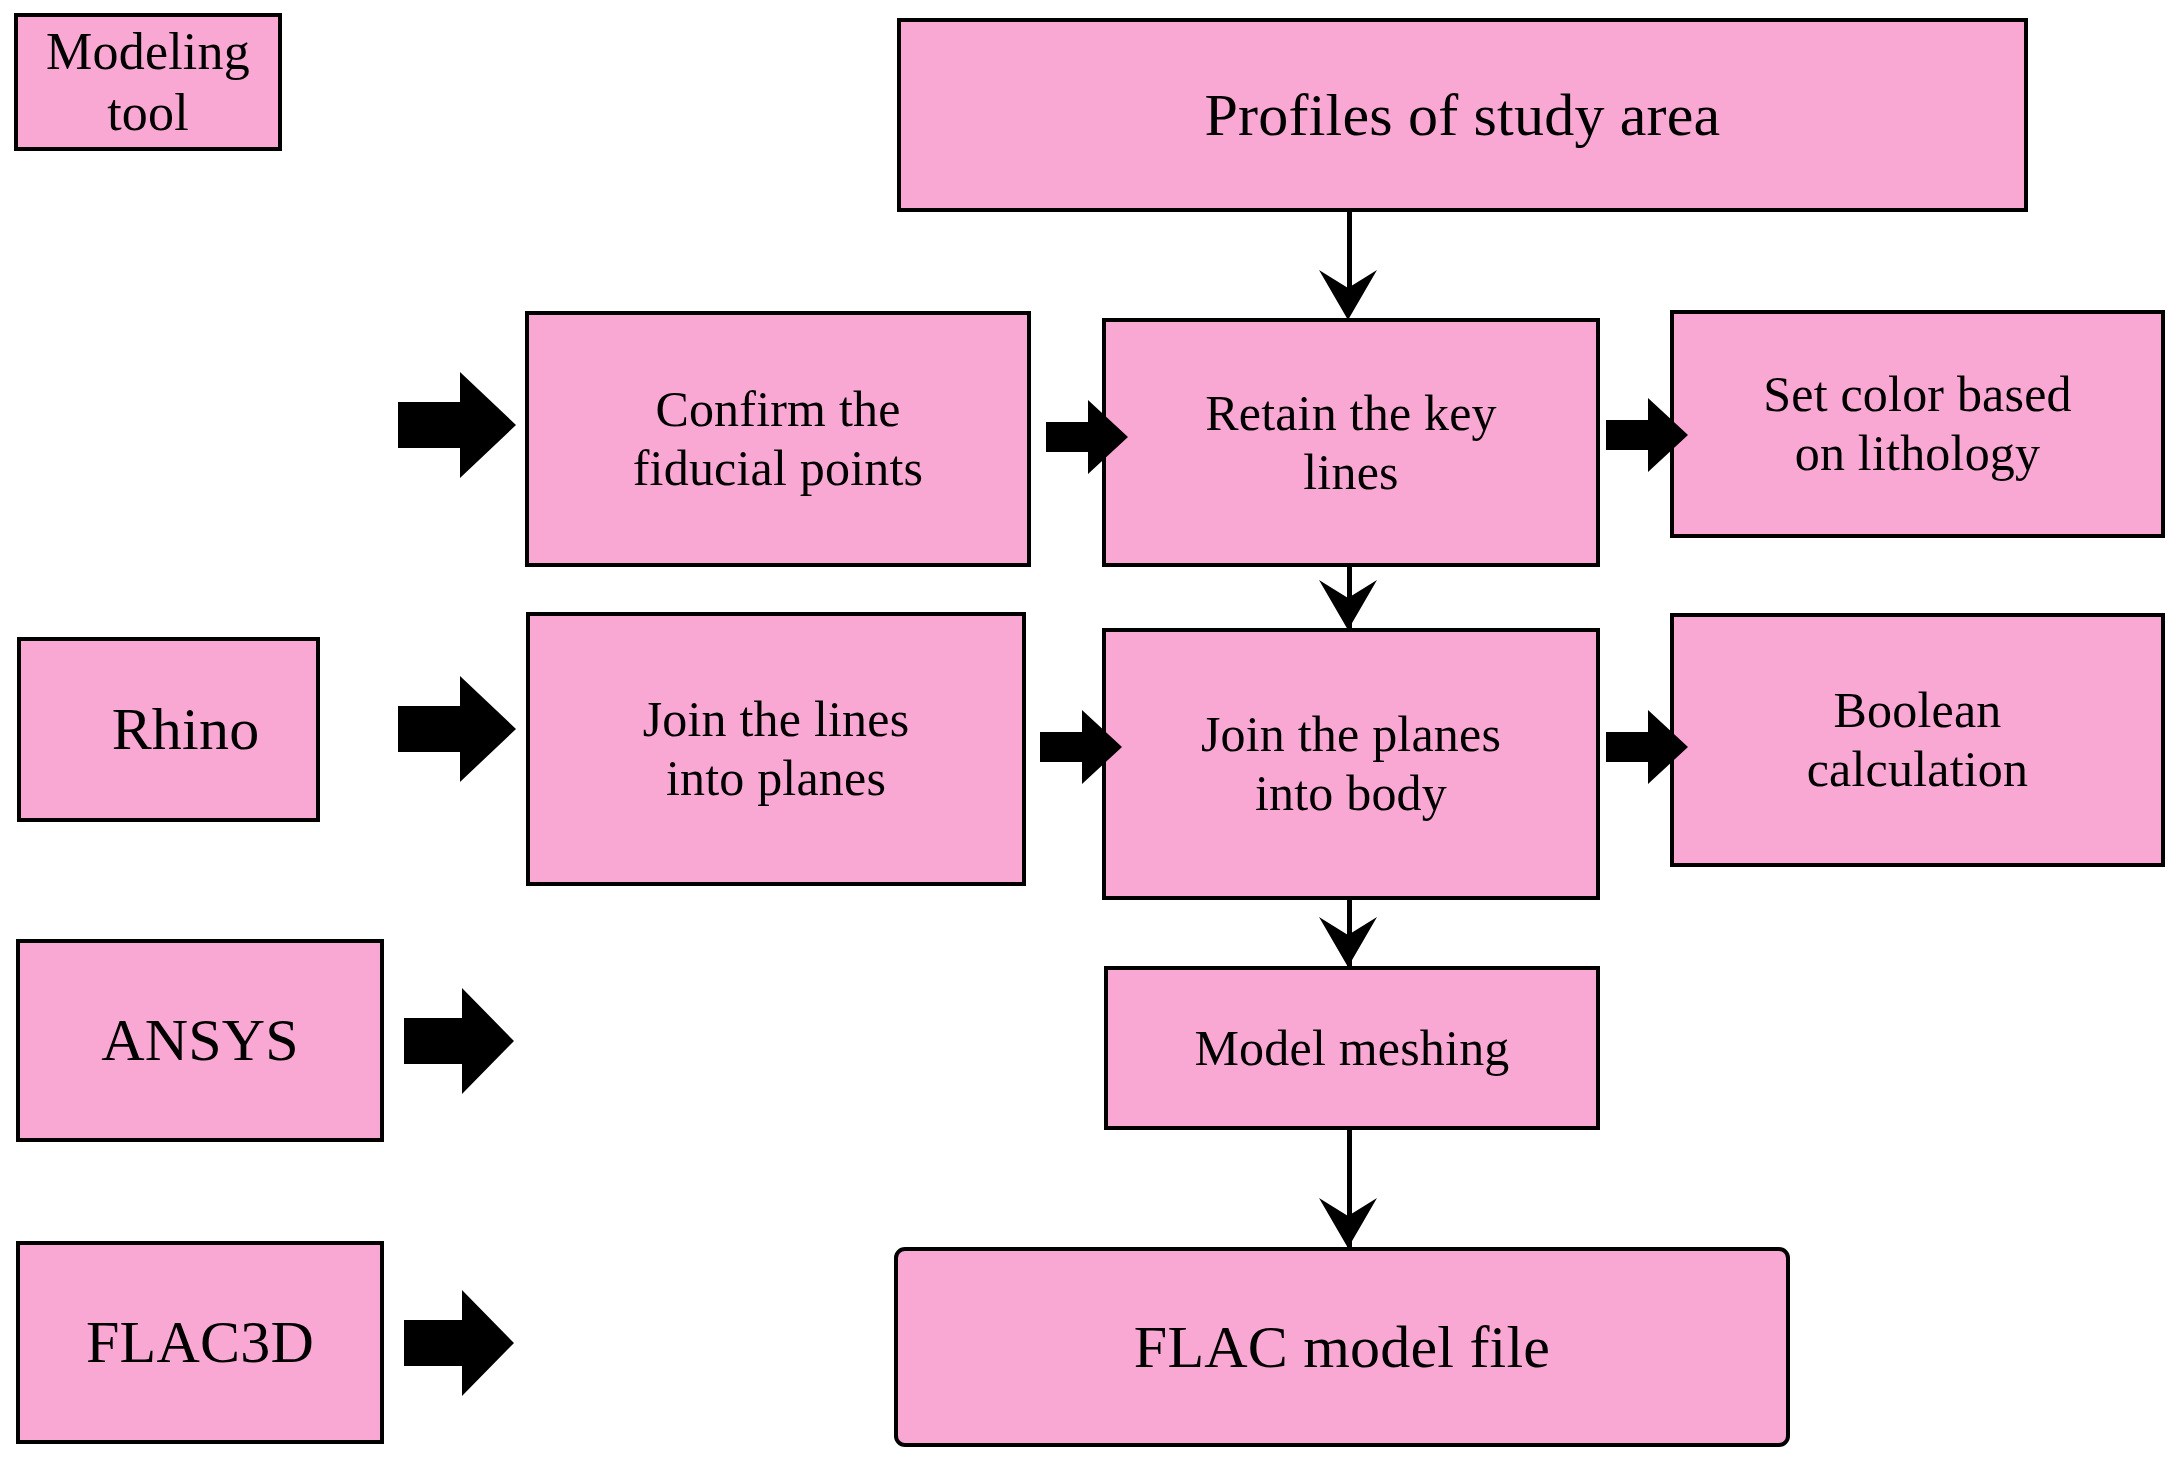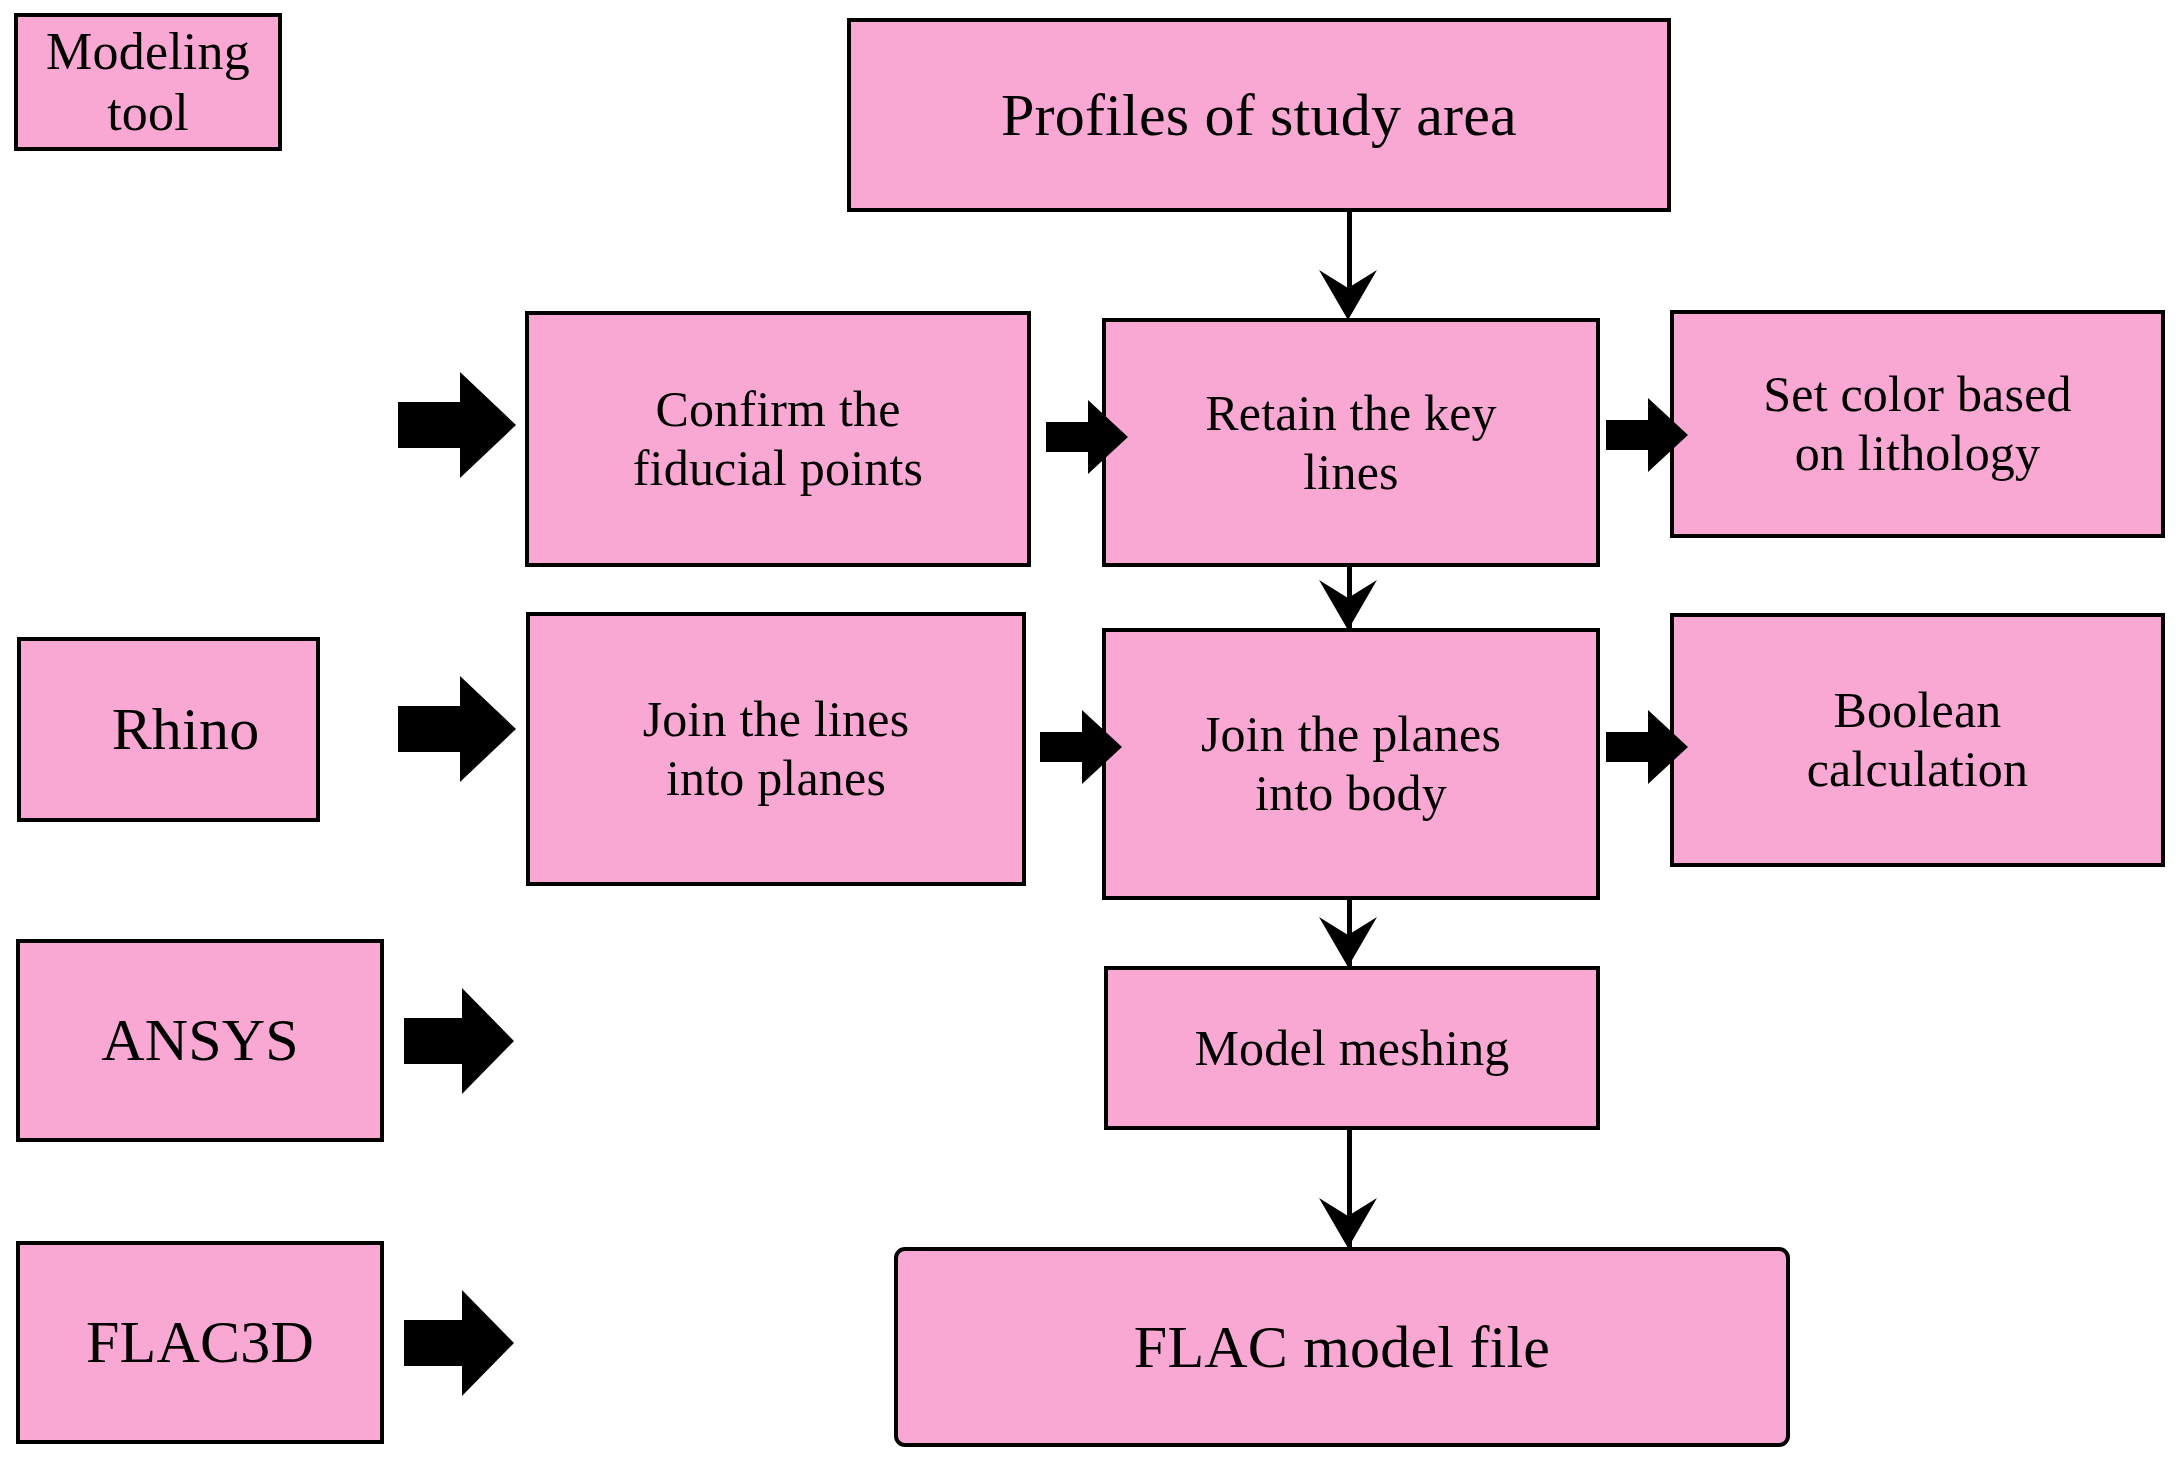--- a/index.html
+++ b/index.html
@@ -73,21 +73,21 @@
   </div>
 
   <div class="node fs-big" style="left:16px; top:939px; width:368px; height:203px;">
     <span class="label">ANSYS</span>
   </div>
 
   <div class="node fs-big" style="left:16px; top:1241px; width:368px; height:203px;">
     <span class="label">FLAC3D</span>
   </div>
 
-  <div class="node fs-big" style="left:847px; top:18px; width:824px; height:194px;">
+  <div class="node fs-big" style="left:897px; top:18px; width:1131px; height:194px;">
     <span class="label">Profiles of study area</span>
   </div>
 
   <div class="node fs-step" style="left:525px; top:311px; width:506px; height:256px;">
     <span class="label">Confirm the
 fiducial points</span>
   </div>
 
   <div class="node fs-step" style="left:1102px; top:318px; width:498px; height:249px;">
     <span class="label">Retain the key

